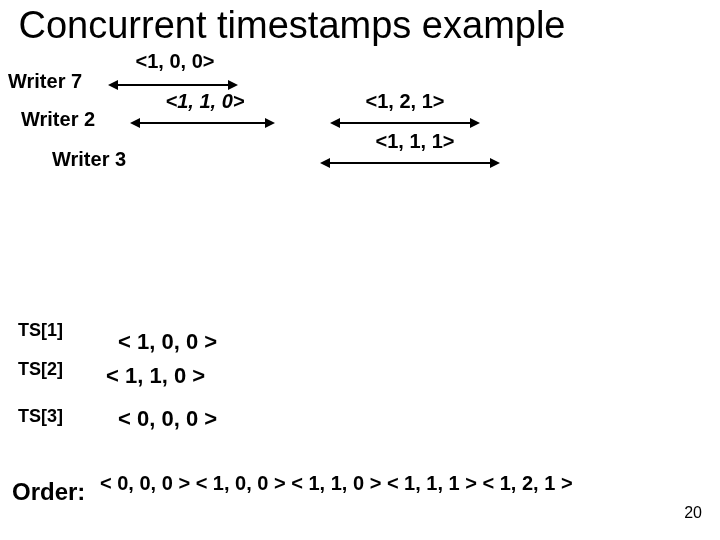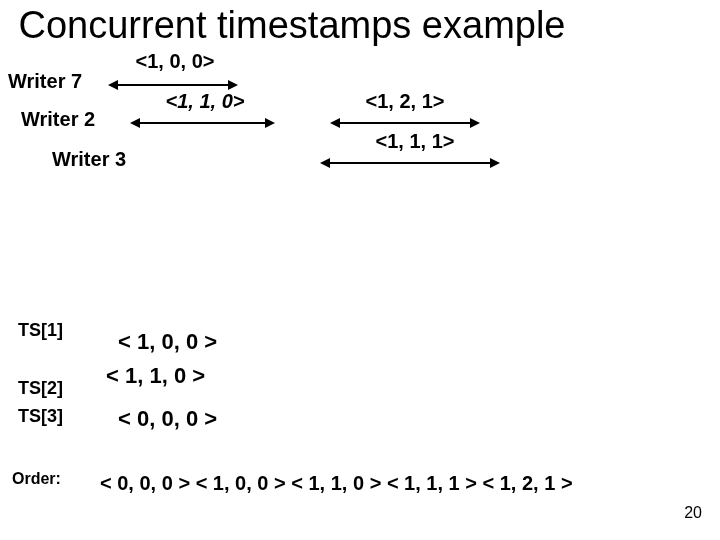--- a/index.html
+++ b/index.html
@@ -37,22 +37,23 @@
     font-size: 18px;
     font-weight: bold;
   }
   .tsrow-val {
     position: absolute;
     font-size: 22px;
     font-weight: bold;
   }
   .order-label {
     position: absolute;
-    font-size: 16px;
+    font-size: 24px;
     font-weight: bold;
+    margin-top: 8px;
   }
   .order-val {
     position: absolute;
     font-size: 20px;
     font-weight: bold;
   }
   .pagenum {
     position: absolute;
     font-size: 16px;
   }
@@ -94,21 +95,21 @@
 <svg class="arrow" style="left:320px; top:156px;" width="180" height="14">
   <line x1="6" y1="7" x2="174" y2="7" stroke="#000" stroke-width="2"></line>
   <polygon points="0,7 10,2 10,12" fill="#000"></polygon>
   <polygon points="180,7 170,2 170,12" fill="#000"></polygon>
 </svg>
 <div class="ts-annot" style="left:360px; top:130px; width:110px;">&lt;1, 1, 1&gt;</div>
 
 <div class="tsrow-label" style="left:18px; top:320px;">TS[1]</div>
 <div class="tsrow-val" style="left:118px; top:320px;margin-top:9px;">&lt; 1, 0, 0 &gt;</div>
 
-<div class="tsrow-label" style="left:18px; top:378px;">TS[2]</div>
+<div class="tsrow-label" style="left:18px; top:359px;">TS[2]</div>
 <div class="tsrow-val" style="left:106px; top:363px;">&lt; 1, 1, 0 &gt;</div>
 
 <div class="tsrow-label" style="left:18px; top:406px;">TS[3]</div>
 <div class="tsrow-val" style="left:118px; top:406px;">&lt; 0, 0, 0 &gt;</div>
 
 <div class="order-label" style="left:12px; top:470px;">Order:</div>
 <div class="order-val" style="left:100px; top:472px;">&lt; 0, 0, 0 &gt;  &lt; 1, 0, 0 &gt;  &lt; 1, 1, 0 &gt;  &lt; 1, 1, 1 &gt;   &lt; 1, 2, 1 &gt;</div>
 
 <div class="pagenum" style="right:18px; bottom:18px;">20</div>
 

